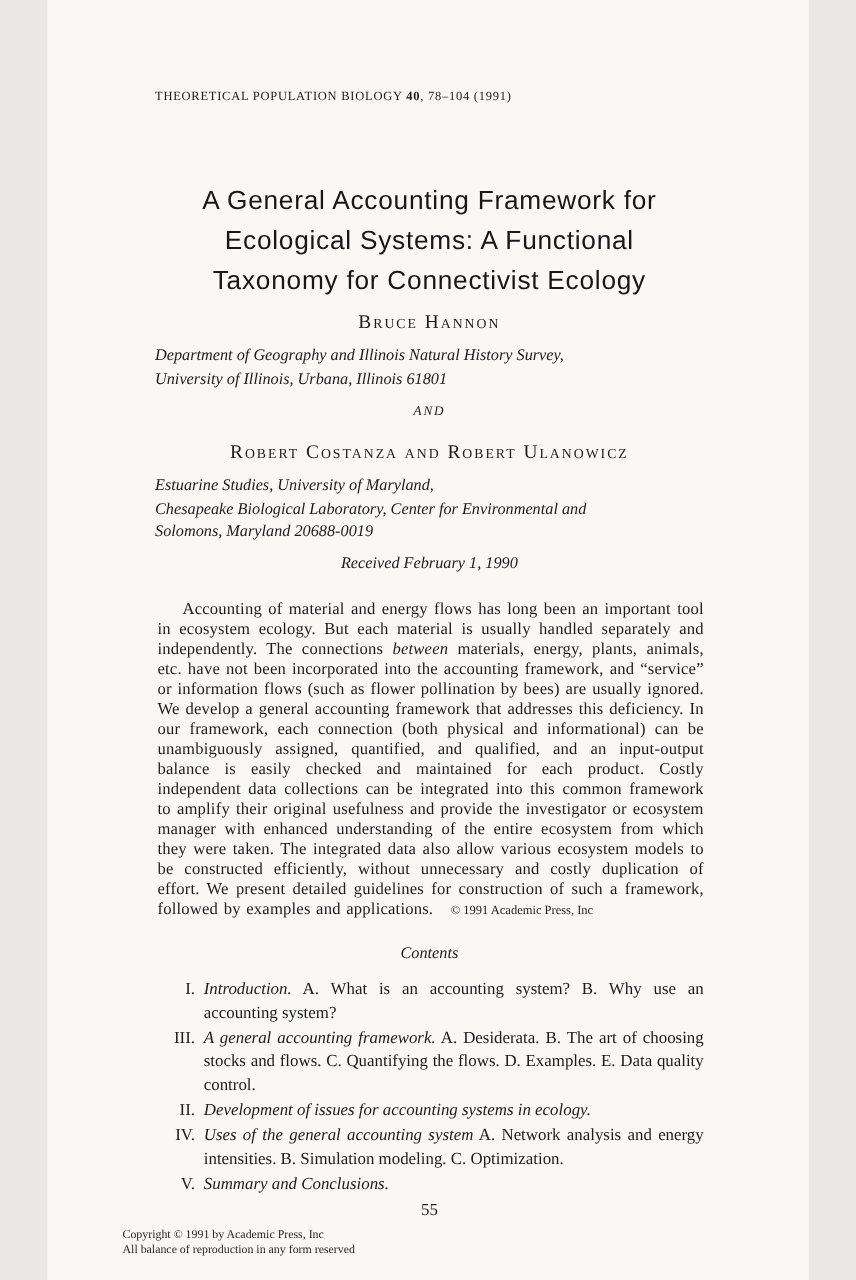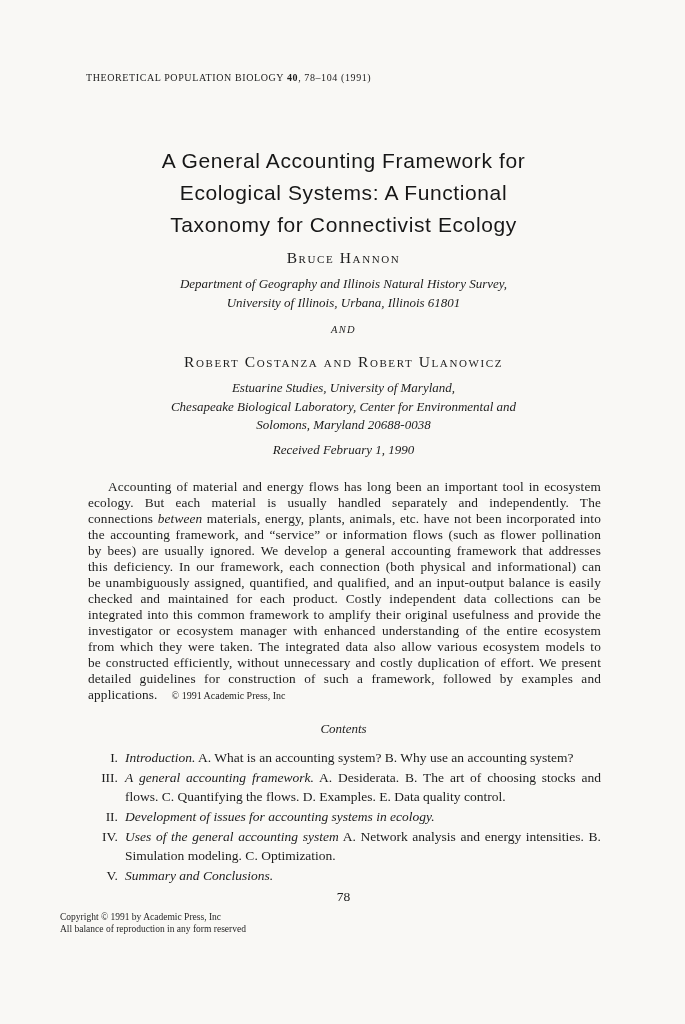--- a/index.html
+++ b/index.html
@@ -2,21 +2,21 @@
 <html><head>
 <meta charset="utf-8">
 <style>
   html, body {
     margin: 0;
     padding: 0;
     background: #e9e8e4;
   }
   .page {
     position: relative;
-    width: 685px;
+    width: 609px;
     height: 1024px;
     margin: 0 auto;
     background: #f9f8f5;
     color: #1c1c1c;
     box-sizing: border-box;
     padding: 72px 84px 0 86px;
     overflow: hidden;
     font-family: "Liberation Serif", serif;
   }
 
@@ -44,21 +44,20 @@
   
   .author-name {
     text-align: center;
     font-variant: small-caps;
     font-size: 15.5px;
     letter-spacing: 1.6px;
     line-height: 19px;
     margin-bottom: 8px;
   }
   .affiliation {
-    text-align: center;
     font-style: italic;
     font-size: 13px;
     line-height: 18.5px;
   }
   .affiliation-1 { margin-bottom: 11px; }
   .affiliation-2 { margin-bottom: 6px; }
   .and-separator {
     text-align: center;
     font-size: 10.5px;
     text-transform: uppercase;
@@ -171,21 +170,21 @@
     <div>University of Illinois, Urbana, Illinois 61801</div>
   </div>
 
   <div class="and-separator">and</div>
 
   <div class="author-name">Robert Costanza and Robert Ulanowicz</div>
 
   <div class="affiliation affiliation-2">
     <div>Estuarine Studies, University of Maryland,</div>
     <div>Chesapeake Biological Laboratory, Center for Environmental and</div>
-    <div>Solomons, Maryland 20688-0038</div>
+    <div>Solomons, Maryland 20688-0019</div>
   </div>
 
   <div class="received-line">Received February 1, 1990</div>
 
   <p class="abstract"><span>Accounting of material and energy flows has long been an important tool in ecosystem ecology. But each material is usually handled separately and independently. The connections </span><i>between</i><span> materials, energy, plants, animals, etc. have not been incorporated into the accounting framework, and “service” or information flows (such as flower pollination by bees) are usually ignored. We develop a general accounting framework that addresses this deficiency. In our framework, each connection (both physical and informational) can be unambiguously assigned, quantified, and qualified, and an input-output balance is easily checked and maintained for each product. Costly independent data collections can be integrated into this common framework to amplify their original usefulness and provide the investigator or ecosystem manager with enhanced understanding of the entire ecosystem from which they were taken. The integrated data also allow various ecosystem models to be constructed efficiently, without unnecessary and costly duplication of effort. We present detailed guidelines for construction of such a framework, followed by examples and applications.</span><span class="abstract-copyright">© 1991 Academic Press, Inc</span></p>
 
   <div class="contents-heading">Contents</div>
 
   <ul class="toc">
     <li class="toc-item">
@@ -203,20 +202,20 @@
     <li class="toc-item">
       <span class="toc-num">IV.</span>
       <span class="toc-text"><i>Uses of the general accounting system</i><span> A. Network analysis and energy intensities. B. Simulation modeling. C. Optimization.</span></span>
     </li>
     <li class="toc-item">
       <span class="toc-num">V.</span>
       <span class="toc-text"><i>Summary and Conclusions.</i><span></span></span>
     </li>
   </ul>
 
-  <div class="page-number">78</div>
+  <div class="page-number">55</div>
 
   <div class="footer">
     <div class="copyright-line">Copyright © 1991 by Academic Press, Inc</div>
     <div class="copyright-line">All balance of reproduction in any form reserved</div>
   </div>
 
 </div>
 
 </body></html>

